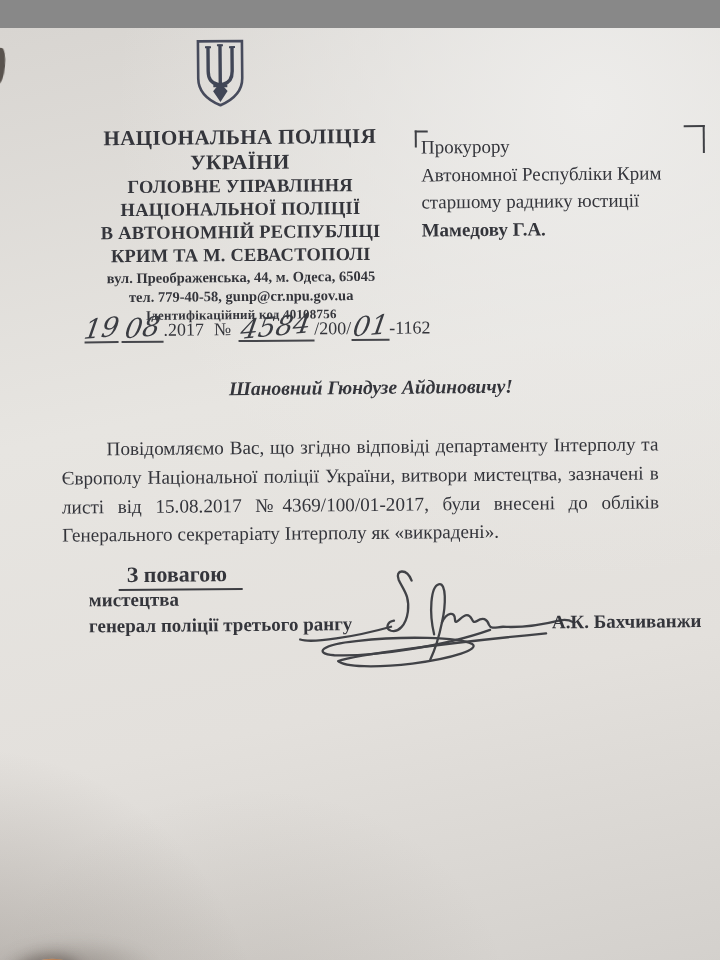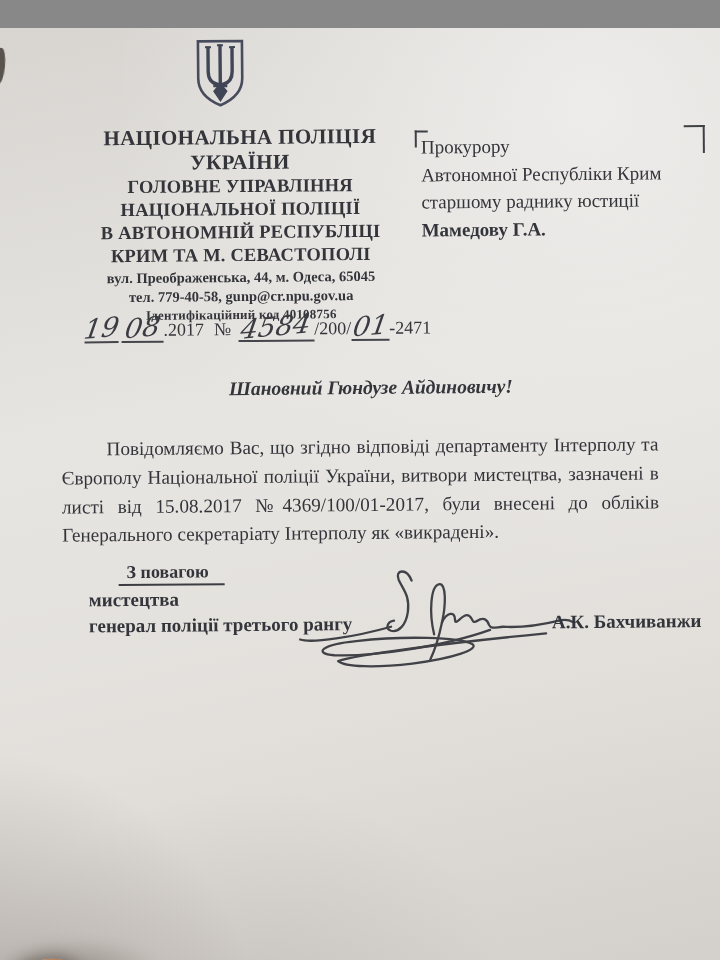--- a/index.html
+++ b/index.html
@@ -57,21 +57,21 @@
   .mark-right{position:absolute;left:687px;top:100px;width:19px;height:26px;
     border-right:2px solid #3f4045;border-top:2px solid #3f4045;}
 
   
   .salutation{position:absolute;left:62px;top:349px;width:620px;text-align:center;
     font-weight:bold;font-style:italic;font-size:19.5px;}
   .body-par{position:absolute;left:62px;top:405px;width:597px;font-size:19.2px;
     line-height:28.8px;text-align:justify;text-indent:45px;margin:0;}
 
   
-  .respect{position:absolute;left:118px;top:532px;font-weight:bold;font-size:18px;
+  .respect{position:absolute;left:118px;top:532px;font-weight:bold;font-size:22px;
     border-bottom:2px solid #3c3d42;padding:0 16px 1px 8px;}
   .pos1{position:absolute;left:88px;top:559px;font-weight:bold;font-size:19px;}
   .pos2{position:absolute;left:88px;top:585px;font-weight:bold;font-size:19px;}
   .signer{position:absolute;left:551px;top:585px;font-weight:bold;font-size:19px;white-space:nowrap;}
   .signature{position:absolute;left:293px;top:537px;width:282px;height:114px;}
 </style>
 </head>
 <body>
 
 <div class="photo">
@@ -108,21 +108,21 @@
     </div>
 
     <div class="refline">
       <span class="blank day"><span class="hw">19</span></span>
       <span class="blank month"><span class="hw">08</span></span>
       <span class="printed">.2017</span>
       <span class="nosign">№</span>
       <span class="blank num"><span class="hw">4584</span></span>
       <span class="printed">/200/</span>
       <span class="blank sub"><span class="hw">01</span></span>
-      <span class="printed">-2471</span>
+      <span class="printed">-1162</span>
     </div>
 
     <div class="mark-left"></div>
     <div class="mark-right"></div>
     <div class="recipient">
       <div>Прокурору</div>
       <div>Автономної Республіки Крим</div>
       <div>старшому раднику юстиції</div>
       <div class="name">Мамедову Г.А.</div>
     </div>

